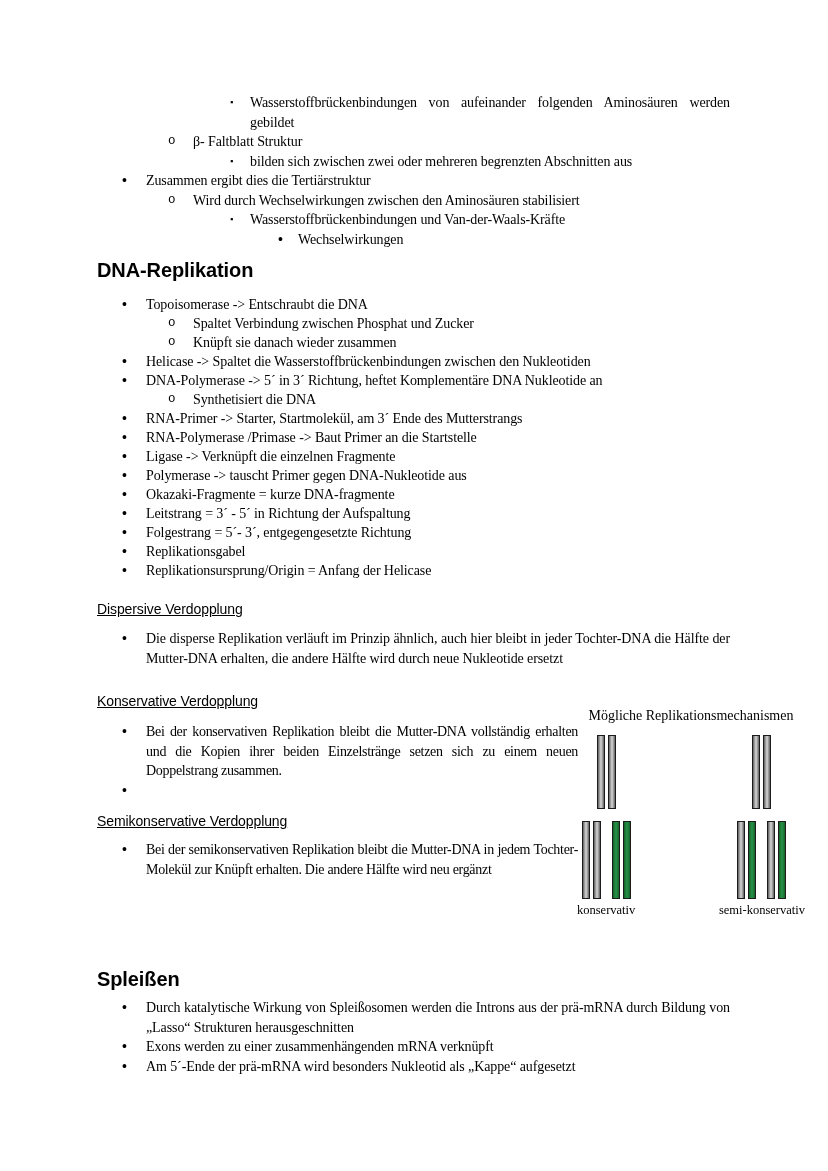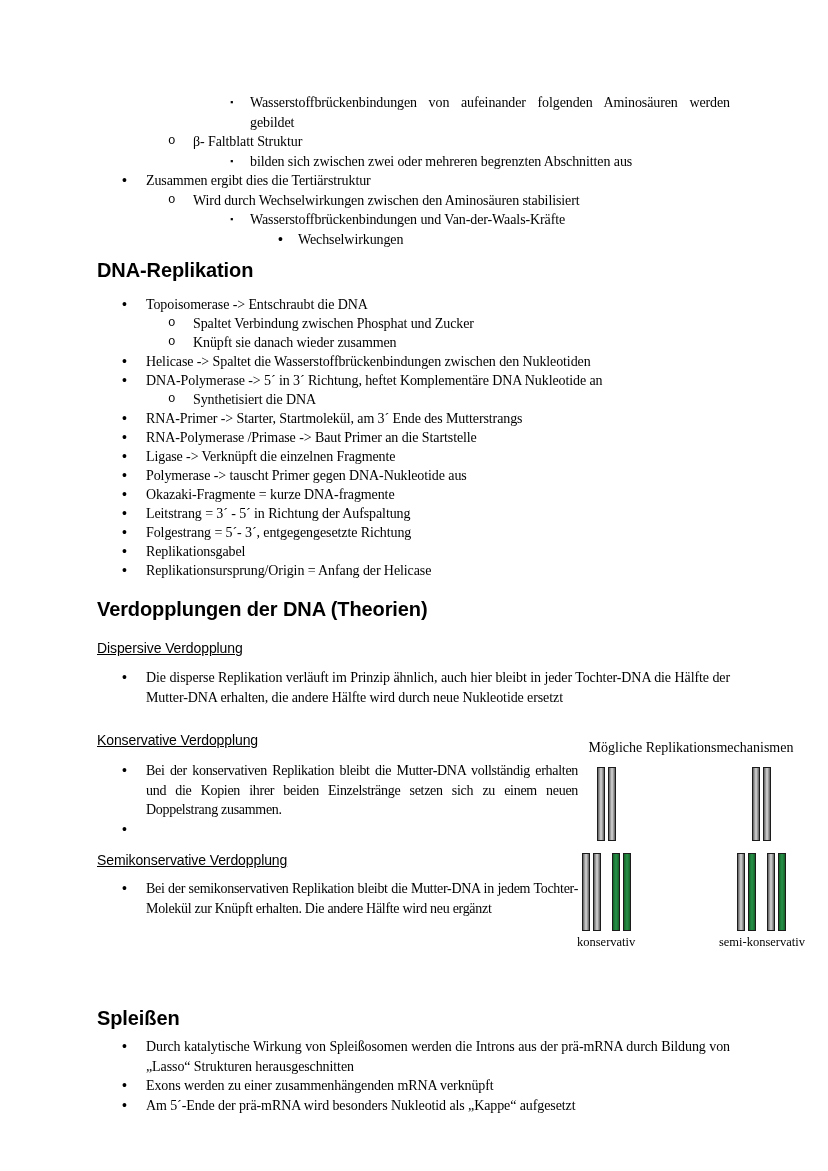--- a/index.html
+++ b/index.html
@@ -23,21 +23,21 @@
   .mt-disp-h{margin-top:20px;}
   .mt-disp-p{margin-top:10px;}
   .mt-kons-h{margin-top:24px;}
   .mt-kons-p{margin-top:11px;}
   .mt-semi-h{margin-top:12px;}
   .mt-semi-p{margin-top:9px;}
   .mt-splei{margin-top:91px;}
   .splei-list{margin-top:9px;}
   .narrow .t{flex:0 0 auto;width:432px;letter-spacing:-0.3px;}
   
-  .figure{position:absolute;left:577px;top:740px;width:228px;}
+  .figure{position:absolute;left:577px;top:708px;width:228px;}
   .fig-title{font-family:"Liberation Serif",serif;font-size:14px;text-align:center;white-space:nowrap;}
   .fig-cols{display:flex;justify-content:space-between;margin-top:11px;}
   .fig-col{display:flex;flex-direction:column;align-items:center;}
   .pair{display:flex;gap:3px;}
   .pair-row{display:flex;gap:11px;margin-top:12px;}
   .bar{display:block;width:6px;height:76px;border:1px solid #1c1c1c;}
   .pair.top .bar{height:72px;}
   .bar.gray{background:linear-gradient(90deg,#5f5f5f,#d8d8d8 50%,#5f5f5f);}
   .bar.green{background:linear-gradient(90deg,#166327,#27934a 50%,#166327);}
   .bar.striped{background:repeating-linear-gradient(180deg,#1f7c36 0 5px,#a8a8a8 5px 9px);}
@@ -137,21 +137,20 @@
       <div class="li l1">
         <span class="b">•</span>
         <span class="t">Replikationsgabel</span>
       </div>
       <div class="li l1">
         <span class="b">•</span>
         <span class="t">Replikationsursprung/Origin = Anfang der Helicase</span>
       </div>
     </div>
 
-    <h2 class="mt-theorien">Verdopplungen der DNA (Theorien)</h2>
 
     <h3 class="mt-disp-h">Dispersive Verdopplung</h3>
     <div class="li l1 just mt-disp-p">
       <span class="b">•</span>
       <span class="t">Die disperse Replikation verläuft im Prinzip ähnlich, auch hier bleibt in jeder Tochter-DNA die Hälfte der Mutter-DNA erhalten, die andere Hälfte wird durch neue Nukleotide ersetzt</span>
     </div>
 
     <h3 class="mt-kons-h">Konservative Verdopplung</h3>
     <div class="li l1 just narrow mt-kons-p">
       <span class="b">•</span>

